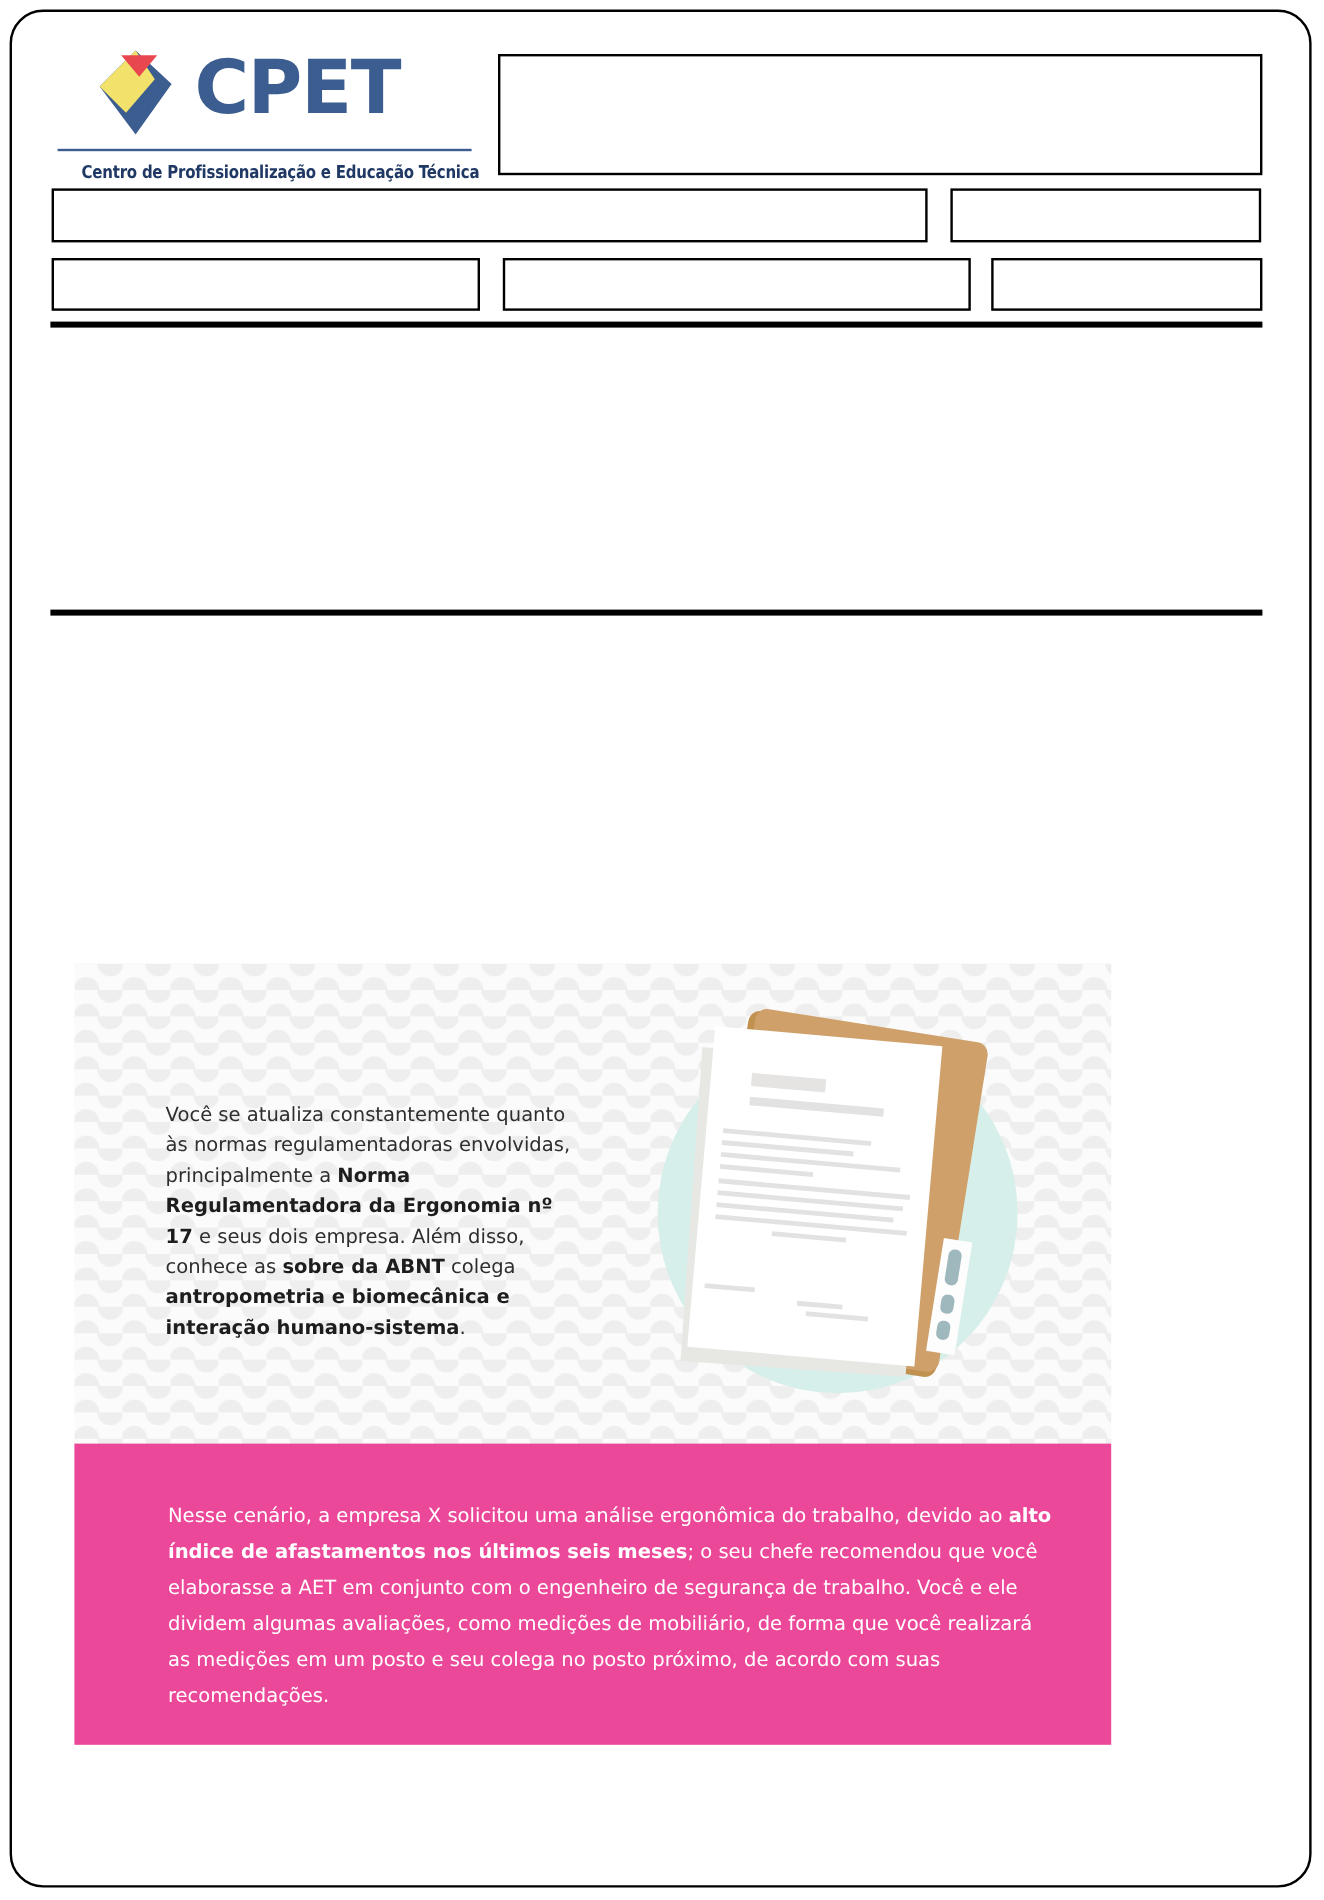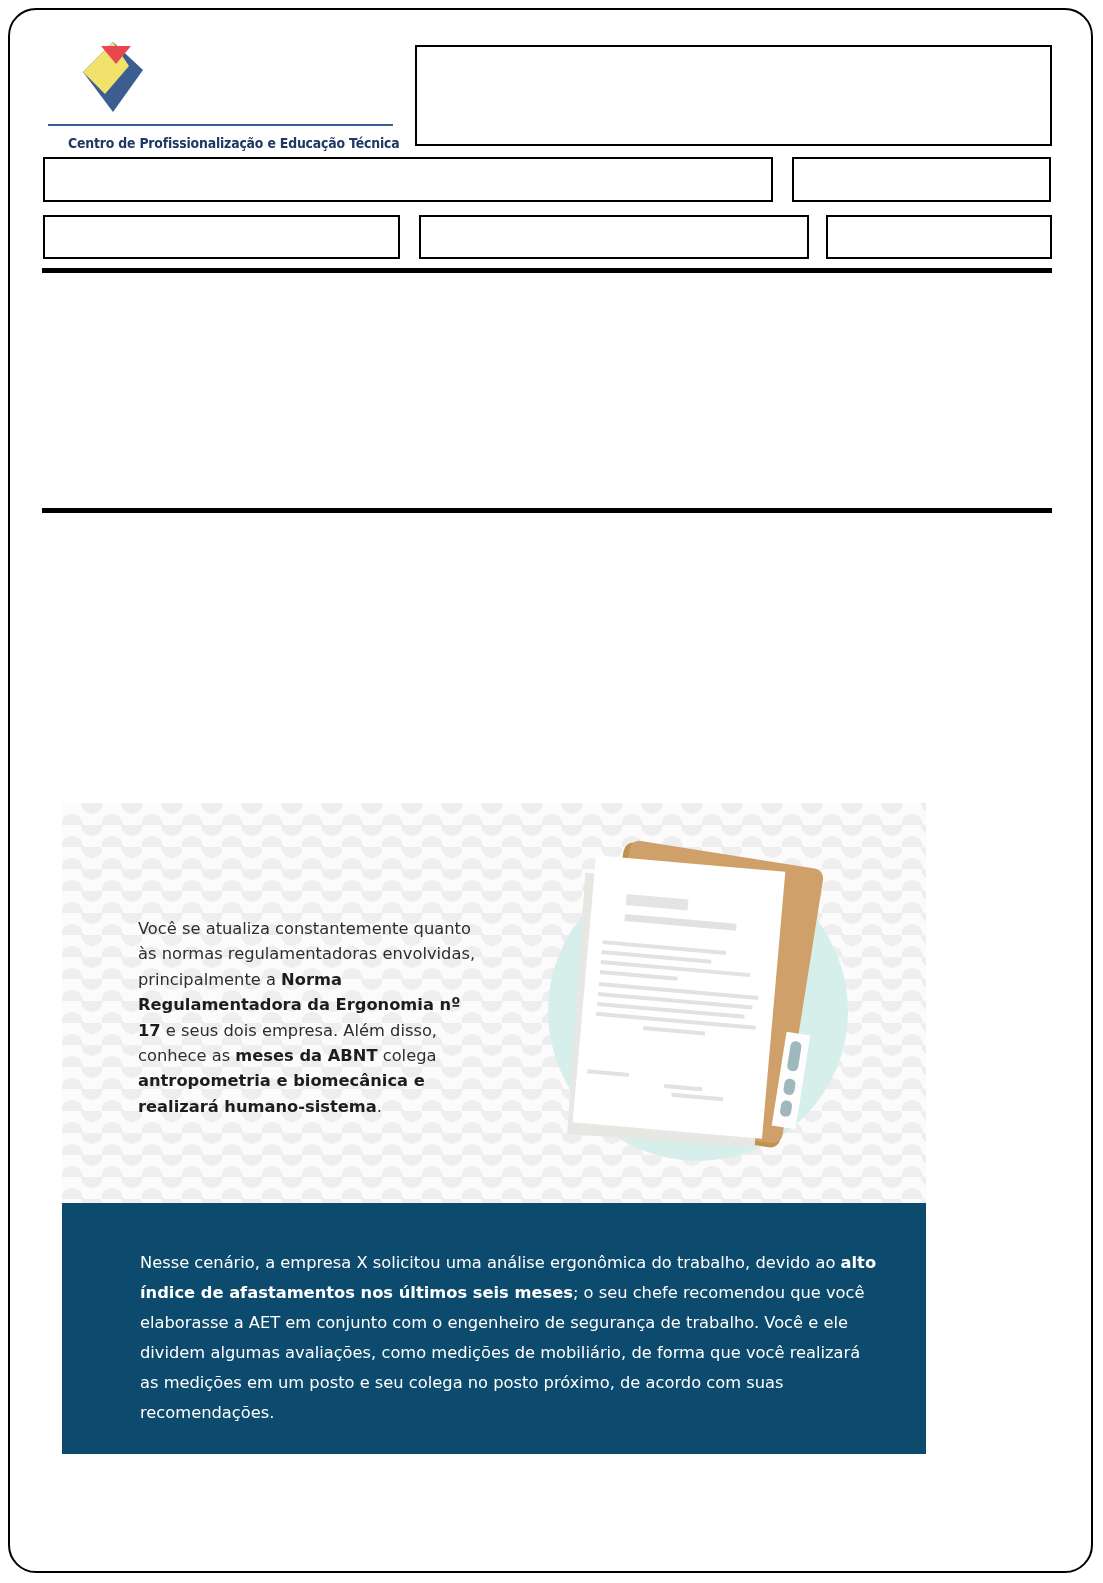--- a/index.html
+++ b/index.html
@@ -93,21 +93,21 @@
   #wave-text{
     position:absolute;left:76px;top:113px;width:348px;
     font-size:16.3px;line-height:25.4px;color:#2e2e2e;
     font-family:"DejaVu Sans","Liberation Sans",sans-serif;
   }
   #wave-text b{font-weight:bold;color:#1d1d1d;}
 
   
   #blue-panel{
     position:absolute;left:52px;top:1193px;width:864px;height:251px;
-    background:#0c4a6e;
+    background:#ec4899;
   }
   #blue-text{
     position:absolute;left:78px;top:45px;width:740px;
     font-size:16.3px;line-height:30px;color:#ffffff;
     font-family:"DejaVu Sans","Liberation Sans",sans-serif;
   }
   #blue-text b{font-weight:bold;}
 </style>
 </head>
 <body>
@@ -115,20 +115,21 @@
 <div id="page">
 
   <div id="logo-block">
 
     <svg id="logo-mark" viewBox="0 0 88 80">
       <polygon points="44,4 74,32 44,74 14,34" fill="#3c5d90"></polygon>
       <polygon points="44,4 14,34 36,56 60,28" fill="#f2e26b"></polygon>
       <polygon points="32,8 62,8 47,26" fill="#e8474f"></polygon>
     </svg>
 
+    <div id="logo-word">CPET</div>
     <div id="logo-rule"></div>
     <div id="logo-tagline">Centro de Profissionalização e Educação Técnica</div>
   </div>
 
   <div class="fbox" id="fbox-1"></div>
   <div class="fbox" id="fbox-2"></div>
   <div class="fbox" id="fbox-3"></div>
   <div class="fbox" id="fbox-4"></div>
   <div class="fbox" id="fbox-5"></div>
   <div class="fbox" id="fbox-6"></div>
@@ -165,20 +166,20 @@
         <div class="pline" style="left:14px;top:146px;width:148px;"></div>
         <div class="pline" style="left:14px;top:156px;width:160px;"></div>
         <div class="pline" style="left:62px;top:166px;width:62px;"></div>
 
         <div class="pline" style="left:10px;top:214px;width:42px;"></div>
         <div class="pline" style="left:88px;top:222px;width:38px;"></div>
         <div class="pline" style="left:96px;top:230px;width:52px;"></div>
       </div>
     </div>
 
-    <div id="wave-text"><span>Você se atualiza constantemente quanto às normas regulamentadoras envolvidas, principalmente a </span><b>Norma Regulamentadora da Ergonomia nº 17</b><span> e seus dois empresa. Além disso, conhece as </span><b>meses da ABNT</b><span> colega </span><b>antropometria e biomecânica e realizará humano-sistema</b><span>.</span></div>
+    <div id="wave-text"><span>Você se atualiza constantemente quanto às normas regulamentadoras envolvidas, principalmente a </span><b>Norma Regulamentadora da Ergonomia nº 17</b><span> e seus dois empresa. Além disso, conhece as </span><b>sobre da ABNT</b><span> colega </span><b>antropometria e biomecânica e interação humano-sistema</b><span>.</span></div>
   </div>
 
   <div id="blue-panel">
     <div id="blue-text"><span>Nesse cenário, a empresa X solicitou uma análise ergonômica do trabalho, devido ao </span><b>alto índice de afastamentos nos últimos seis meses</b><span>; o seu chefe recomendou que você elaborasse a AET em conjunto com o engenheiro de segurança de trabalho. Você e ele dividem algumas avaliações, como medições de mobiliário, de forma que você realizará as medições em um posto e seu colega no posto próximo, de acordo com suas recomendações.</span></div>
   </div>
 
 </div>
 
 </body></html>

